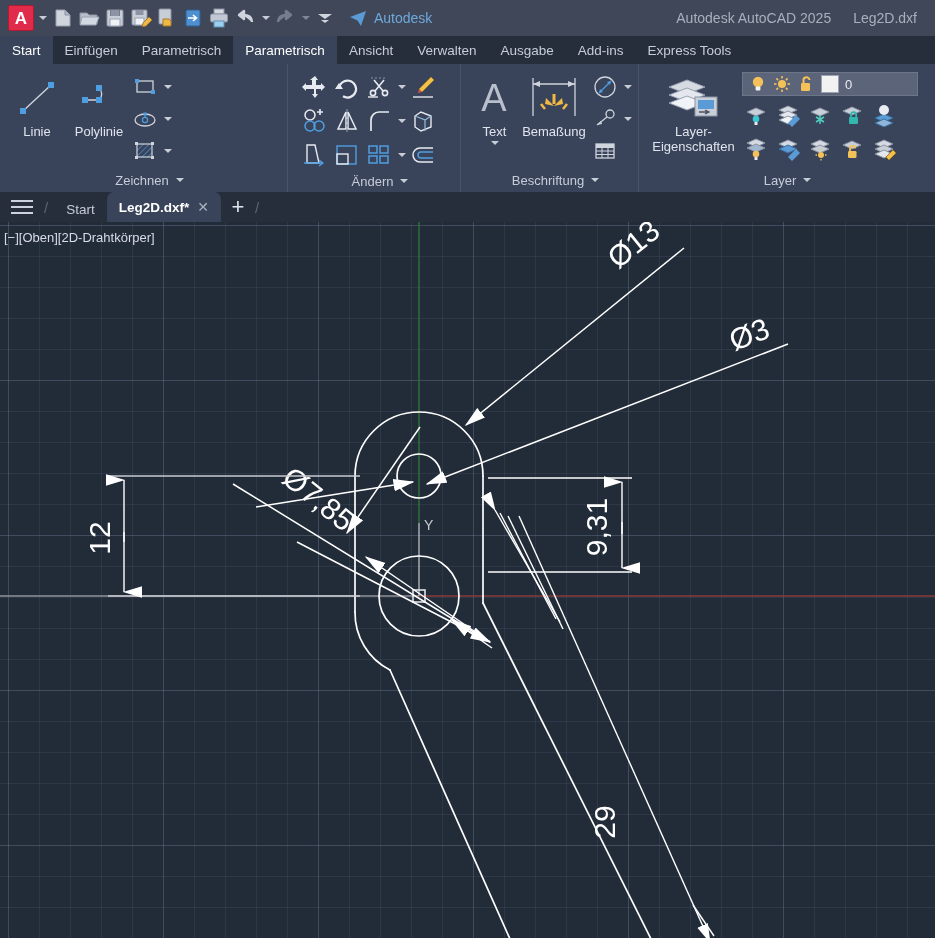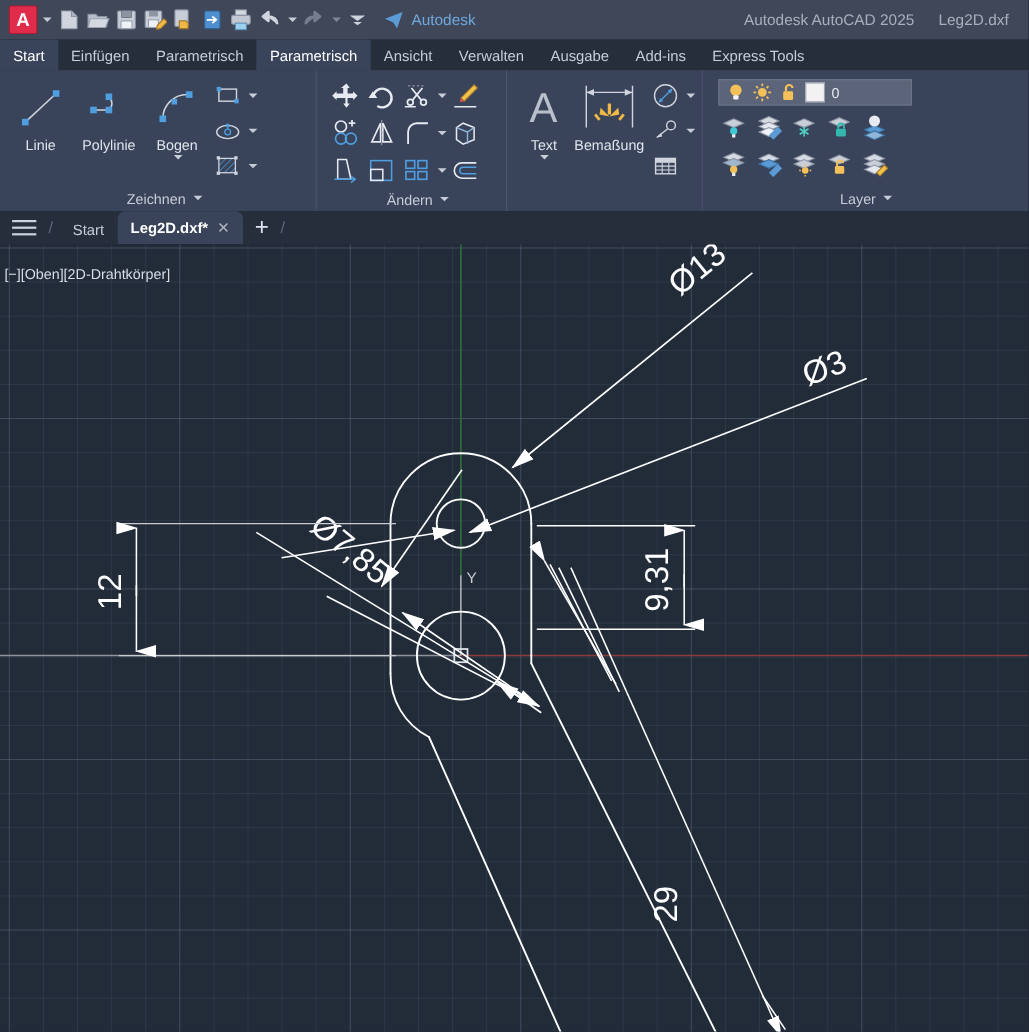--- a/index.html
+++ b/index.html
@@ -80,21 +80,21 @@
   #canvas{position:absolute;left:0;top:222px;width:935px;height:716px;
           background:#222b38;overflow:hidden;}
   #grid{position:absolute;inset:0;
         background-image:
           linear-gradient(to right, rgba(125,140,170,.13) 1px, transparent 1px),
           linear-gradient(to bottom, rgba(125,140,170,.13) 1px, transparent 1px),
           linear-gradient(to right, rgba(130,145,178,.22) 1px, transparent 1px),
           linear-gradient(to bottom, rgba(130,145,178,.22) 1px, transparent 1px);
         background-size:31px 31px,31px 31px,155px 155px,155px 155px;
         background-position:8px 3px,8px 3px,8px 3px,8px 3px;}
-  #vplabel{position:absolute;left:4px;top:20px;color:#d7dce5;font-size:13px;
+  #vplabel{position:absolute;left:4px;top:8px;color:#d7dce5;font-size:13px;
            font-family:"Liberation Sans",sans-serif;}
   #dwg{position:absolute;left:0;top:0;}
 </style>
 </head>
 <body>
 
 <div id="titlebar">
   <div class="qat">
 
     <div class="qbtn">
@@ -222,32 +222,20 @@
             <path d="M9 25h14a8 8 0 0 0 0-12" stroke="#cfd4dd" stroke-width="1.4" fill="none"></path>
             <rect x="6" y="22" width="6" height="6" fill="#4f9fe0"></rect>
             <rect x="20" y="22" width="6" height="6" fill="#4f9fe0"></rect>
             <rect x="20" y="10" width="6" height="6" fill="#4f9fe0"></rect>
           </svg>
         </div>
         <div class="lb">Polylinie</div>
       </div>
 
 
-      <div class="bigbtn">
-        <div class="ic">
-          <svg width="46" height="46" viewBox="0 0 46 46">
-            <path d="M10 33a22 22 0 0 1 24-22" stroke="#cfd4dd" stroke-width="1.4" fill="none"></path>
-            <rect x="7" y="30" width="6" height="6" fill="#4f9fe0"></rect>
-            <rect x="31" y="8" width="6" height="6" fill="#4f9fe0"></rect>
-            <rect x="18" y="15" width="5" height="5" fill="#4f9fe0"></rect>
-          </svg>
-        </div>
-        <div class="lb">Bogen</div>
-        <span class="caret dd"></span>
-      </div>
 
       <div class="smallgrid">
         <div class="srow">
           <div class="sbtn">
             <svg width="26" height="26" viewBox="0 0 26 26">
               <rect x="5" y="7" width="16" height="11" stroke="#cfd4dd" stroke-width="1.3" fill="none"></rect>
               <rect x="3" y="5" width="4" height="4" fill="#4f9fe0"></rect>
               <rect x="19" y="16" width="4" height="4" fill="#4f9fe0"></rect>
             </svg>
           </div>
@@ -471,25 +459,43 @@
               <line x1="4" y1="16.5" x2="22" y2="16.5" stroke="#cfd4dd" stroke-width="1"></line>
               <line x1="10" y1="10" x2="10" y2="20" stroke="#cfd4dd" stroke-width="1"></line>
               <line x1="16" y1="10" x2="16" y2="20" stroke="#cfd4dd" stroke-width="1"></line>
             </svg>
           </div>
           <div class="ddw"></div>
         </div>
       </div>
 
     </div>
+    <div class="panel-title">
+      <span>Beschriftung</span>
+      <span class="caret"></span>
+    </div>
   </div>
 
   <div class="panel" style="width:285px;border-right:none">
     <div class="panel-body" style="padding-left:10px">
 
+      <div class="bigbtn" style="width:96px">
+        <div class="ic">
+          <svg width="62" height="50" viewBox="0 0 62 50">
+            <path d="M6 14l18-7 18 7-18 7z" fill="#d6dae2" stroke="#9aa1b0"></path>
+            <path d="M6 22l18-7 18 7-18 7z" fill="#e4e8ee" stroke="#9aa1b0"></path>
+            <path d="M6 30l18-7 18 7-18 7z" fill="#f0f3f7" stroke="#9aa1b0"></path>
+            <rect x="32" y="24" width="22" height="19" fill="#c9cfd9" stroke="#8d94a3"></rect>
+            <rect x="35" y="27" width="16" height="9" fill="#5b9bd5"></rect>
+            <path d="M36 39h10M42 37l4 2-4 2" stroke="#4a5160" stroke-width="1.3" fill="none"></path>
+          </svg>
+        </div>
+        <div class="lb">Layer-</div>
+        <div class="lb">Eigenschaften</div>
+      </div>
 
       <div style="display:flex;flex-direction:column;gap:4px;padding-top:2px;margin-left:4px">
 
         <div class="layerbar">
           <svg width="18" height="18" viewBox="0 0 18 18">
             <circle cx="9" cy="7" r="5.2" fill="#f3c05a"></circle>
             <rect x="6.6" y="11.5" width="4.8" height="4" rx="1" fill="#f2f4f7"></rect>
           </svg>
           <svg width="18" height="18" viewBox="0 0 18 18">
             <circle cx="9" cy="9" r="4" fill="#f3c05a"></circle>

